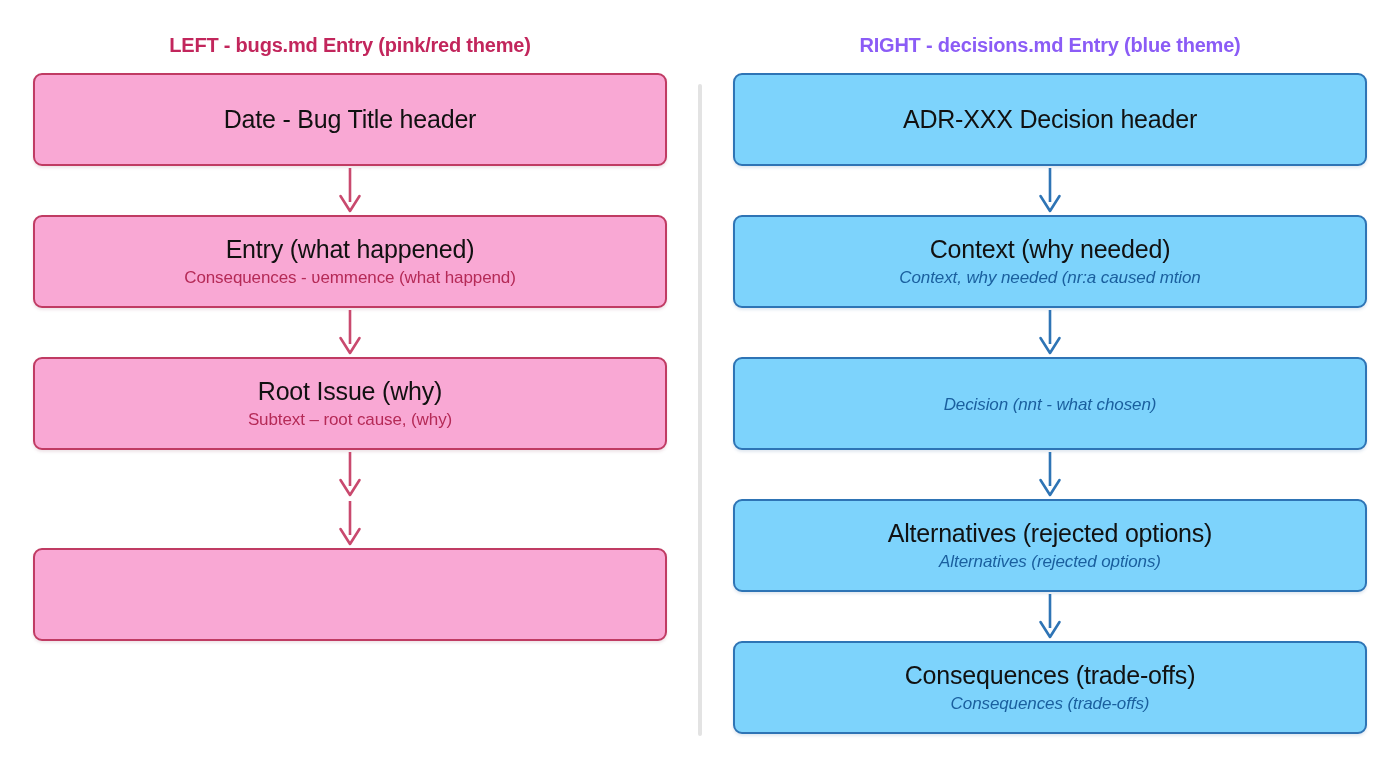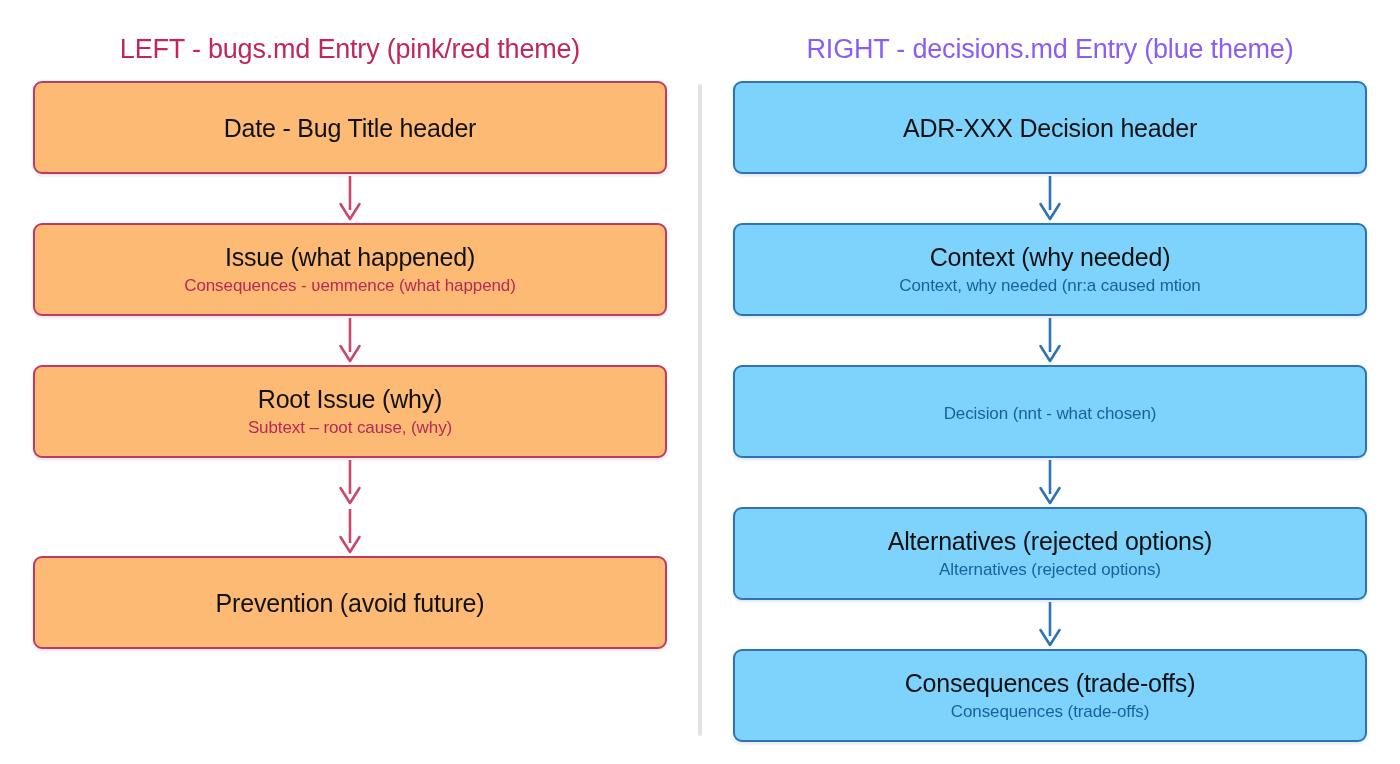--- a/index.html
+++ b/index.html
@@ -38,22 +38,22 @@
   .column {
     position: relative;
     box-sizing: border-box;
     width: 700px;
     height: 764px;
     padding: 0;
   }
 
   .col-title {
     text-align: center;
-    font-size: 27px;
-    font-weight: normal;
+    font-size: 20px;
+    font-weight: bold;
     letter-spacing: -0.2px;
     margin: 0;
     padding-top: 33px;
     padding-bottom: 0;
     line-height: 1.2;
   }
   .col-left .col-title  { color: #c2265c; }
   .col-right .col-title { color: #8b5cf6; }
 
   .flow {
@@ -71,21 +71,21 @@
     border-width: 2.2px;
     height: 93px;
     display: flex;
     flex-direction: column;
     align-items: center;
     justify-content: center;
     text-align: center;
     padding: 4px 10px;
   }
   .col-left .node {
-    background: #fdba74;
+    background: #f9a8d4;
     border-color: #c03b63;
     box-shadow: 0 2px 3px rgba(150,90,110,0.16);
   }
   .col-right .node {
     background: #7dd3fc;
     border-color: #2e74b5;
     box-shadow: 0 2px 3px rgba(70,110,160,0.16);
   }
 
   .node-title {
@@ -94,21 +94,21 @@
     line-height: 1.15;
     letter-spacing: -0.2px;
   }
   .node-sub {
     font-size: 17px;
     line-height: 1.25;
     margin-top: 3px;
     letter-spacing: -0.1px;
   }
   .col-left .node-sub  { color: #b52a57; }
-  .col-right .node-sub { color: #1a5f9e; }
+  .col-right .node-sub { color: #1a5f9e; font-style: italic; }
 
   
   .node.no-sub .node-title { margin: 0; }
 
   .connector {
     height: 49px;
     display: flex;
     align-items: center;
     justify-content: center;
     flex: none;
@@ -130,21 +130,21 @@
       </div>
 
       <div class="connector">
         <svg width="26" height="46" viewBox="0 0 26 46" aria-hidden="true">
           <line x1="13" y1="0" x2="13" y2="34" stroke="#c9496e" stroke-width="2.6"></line>
           <path d="M3.5 28 L13 43 L22.5 28" fill="none" stroke="#c9496e" stroke-width="2.6" stroke-linecap="round" stroke-linejoin="round"></path>
         </svg>
       </div>
 
       <div class="node">
-        <div class="node-title">Issue (what happened)</div>
+        <div class="node-title">Entry (what happened)</div>
         <div class="node-sub">Consequences - ʋemmence (what happend)</div>
       </div>
 
       <div class="connector">
         <svg width="26" height="46" viewBox="0 0 26 46" aria-hidden="true">
           <line x1="13" y1="0" x2="13" y2="34" stroke="#c9496e" stroke-width="2.6"></line>
           <path d="M3.5 28 L13 43 L22.5 28" fill="none" stroke="#c9496e" stroke-width="2.6" stroke-linecap="round" stroke-linejoin="round"></path>
         </svg>
       </div>
 
@@ -162,21 +162,20 @@
 
 
       <div class="connector">
         <svg width="26" height="46" viewBox="0 0 26 46" aria-hidden="true">
           <line x1="13" y1="0" x2="13" y2="34" stroke="#c9496e" stroke-width="2.6"></line>
           <path d="M3.5 28 L13 43 L22.5 28" fill="none" stroke="#c9496e" stroke-width="2.6" stroke-linecap="round" stroke-linejoin="round"></path>
         </svg>
       </div>
 
       <div class="node">
-        <div class="node-title">Prevention (avoid future)</div>
       </div>
 
     </div>
   </div>
 
   <div class="divider"></div>
 
   <div class="column col-right">
     <div class="col-title">RIGHT - decisions.md Entry (blue theme)</div>
 

